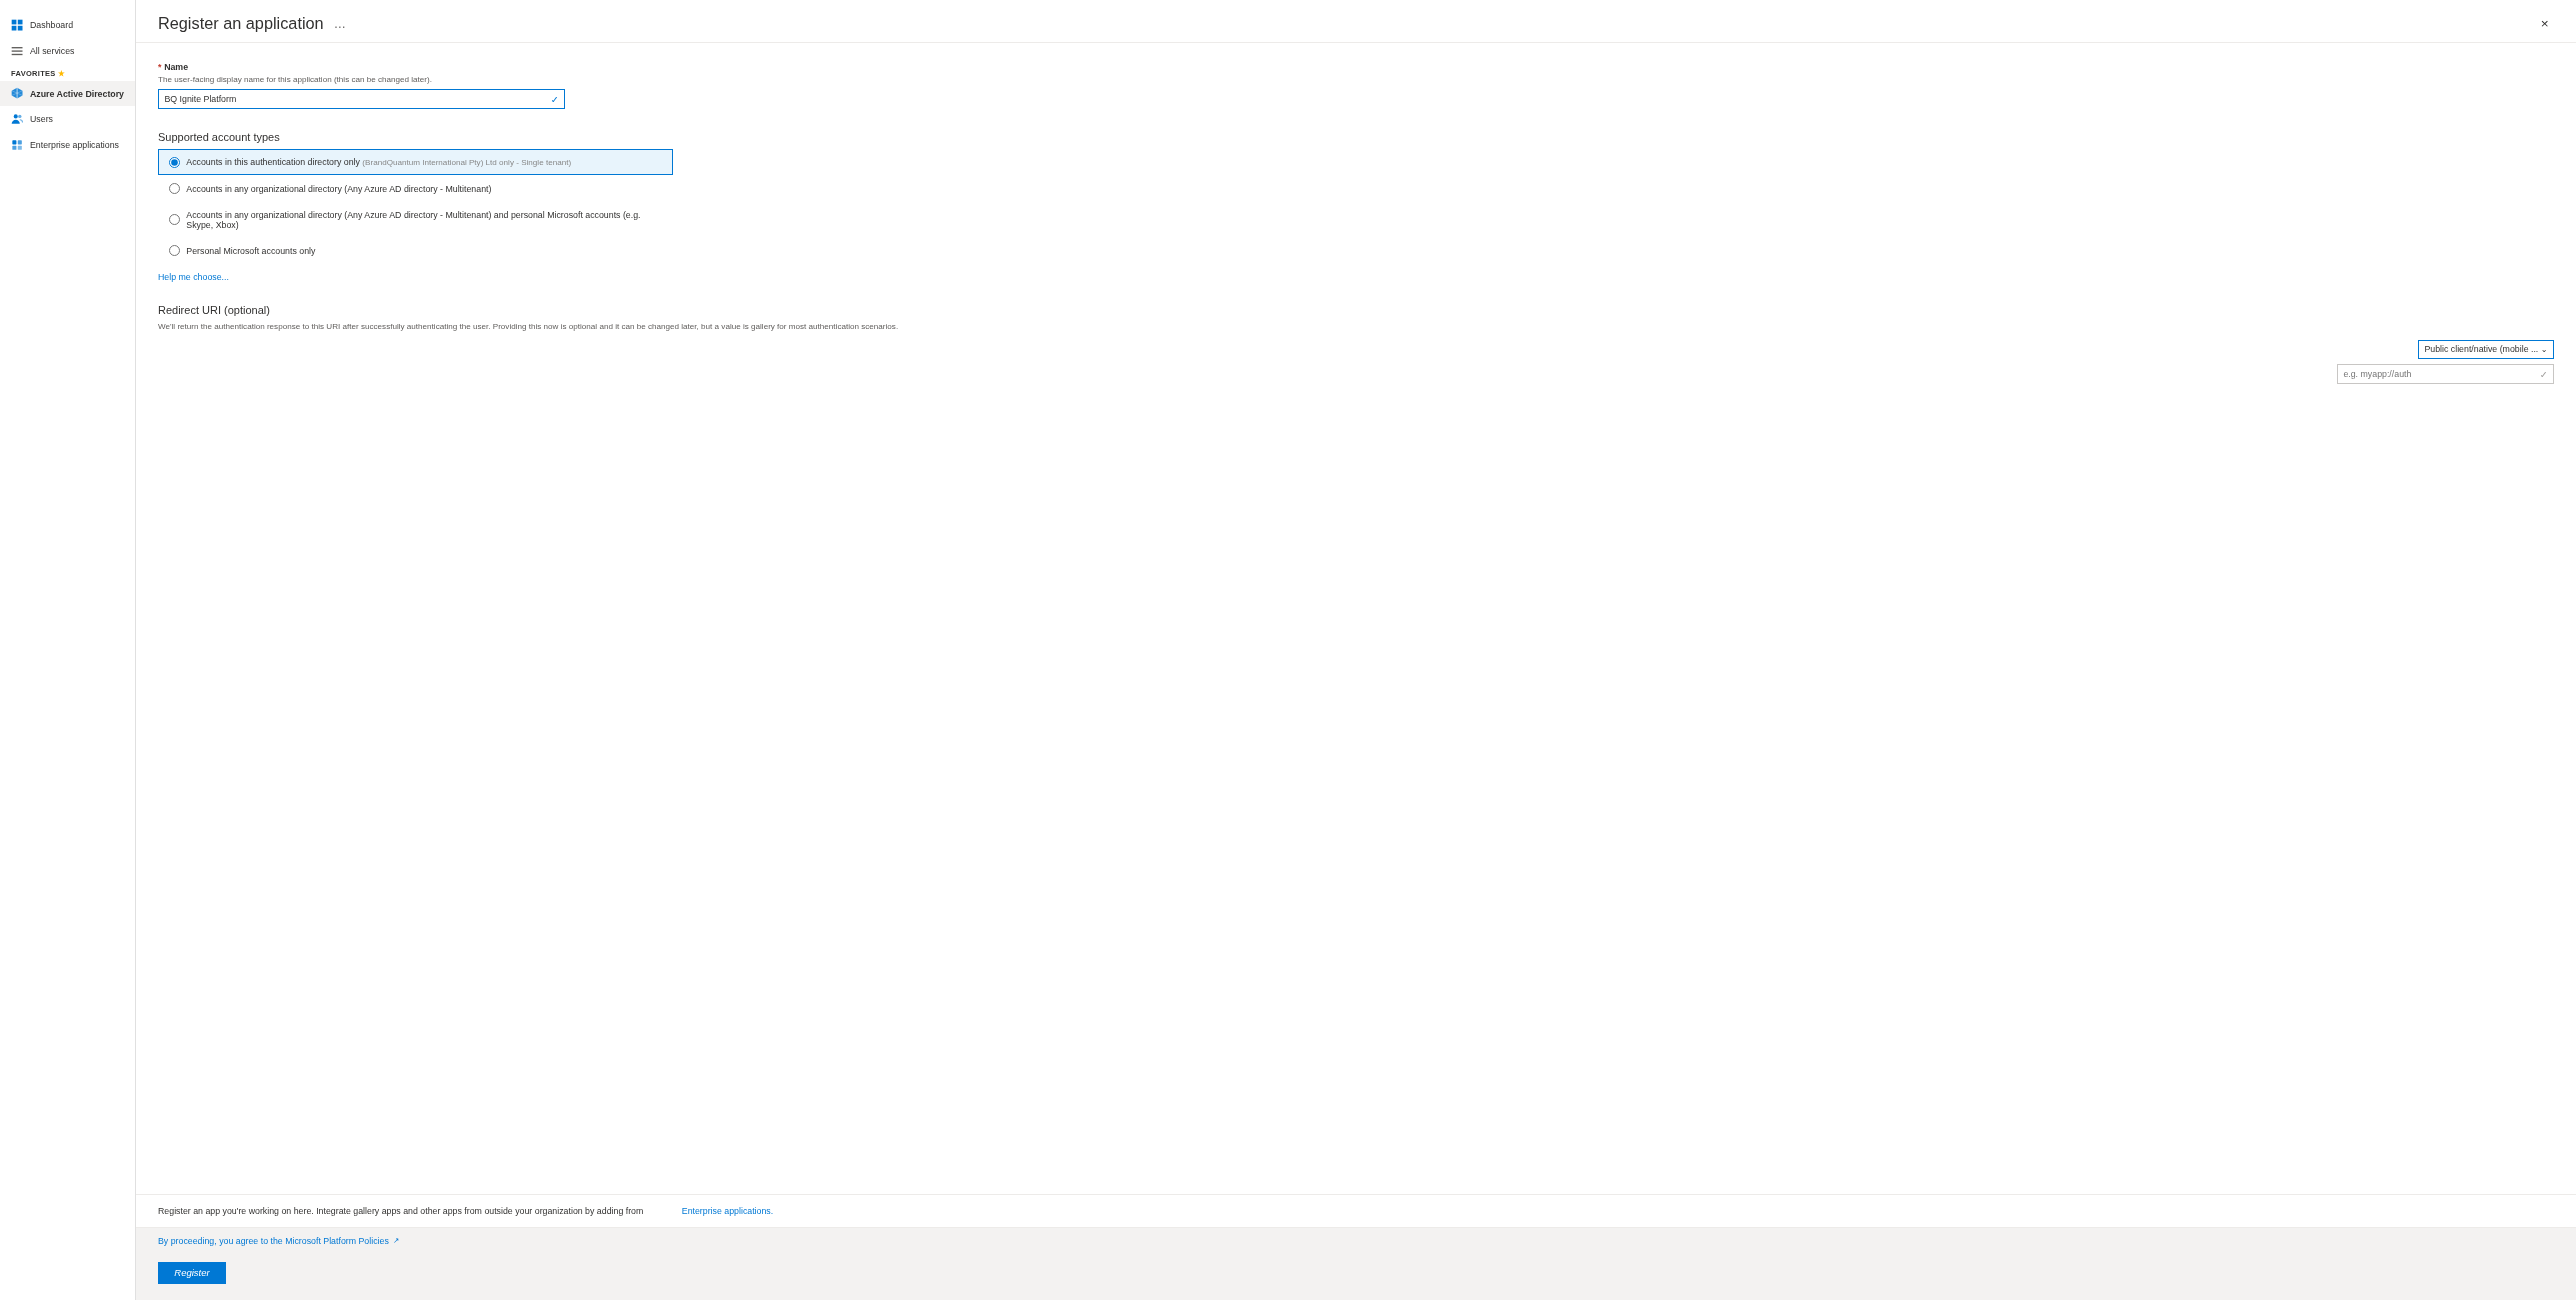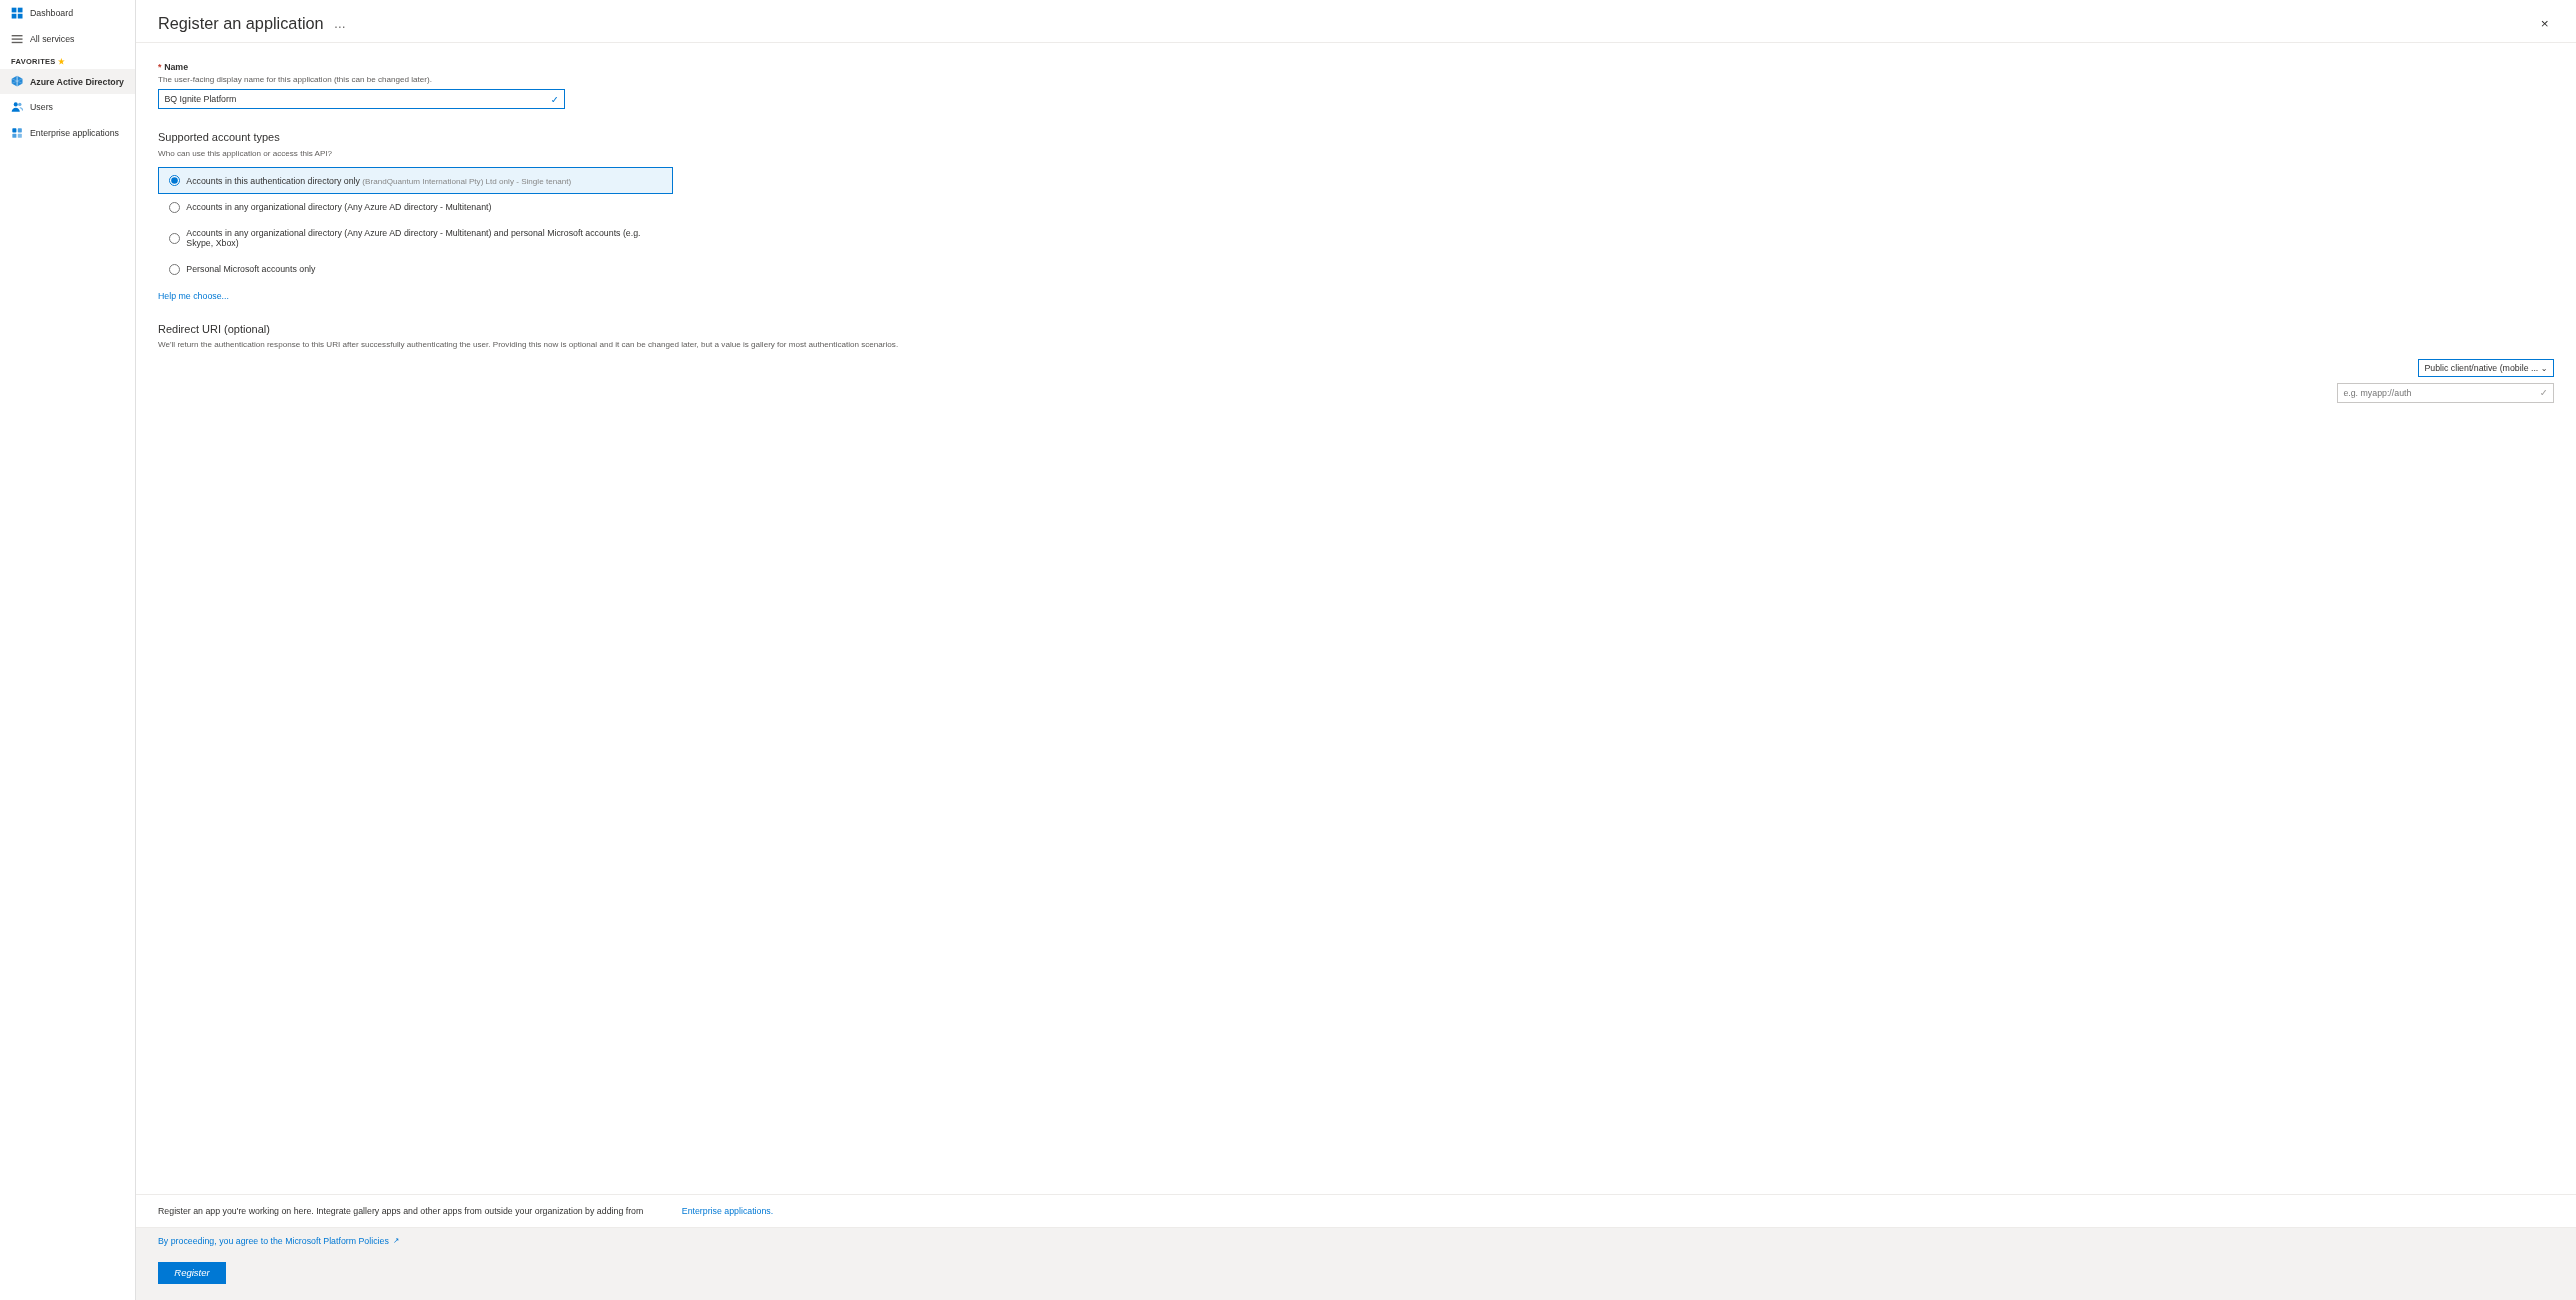--- a/index.html
+++ b/index.html
@@ -6,21 +6,21 @@
     body { font-family: 'Segoe UI', Arial, sans-serif; font-size: 9.5px; background: #f3f2f1; display: flex; height: 100vh; overflow: hidden; }
 
     
     .sidebar {
       width: 136px;
       min-width: 136px;
       background: #fff;
       border-right: 0.7px solid #e0e0e0;
       display: flex;
       flex-direction: column;
-      padding-top: 0;
+      padding-top: 12px;
     }
     .sidebar-item {
       display: flex;
       align-items: center;
       padding: 6.8px 11px;
       cursor: pointer;
       color: #323130;
       font-size: 8.8px;
       gap: 6.8px;
     }
@@ -374,21 +374,20 @@
       </div>
       <div class="field-desc">The user-facing display name for this application (this can be changed later).</div>
       <div class="text-input-wrapper">
         <input class="text-input" type="text" value="BQ Ignite Platform" style="">
         <span class="input-check">✓</span>
       </div>
     </div>
 
     <div class="form-section">
       <div class="section-heading">Supported account types</div>
-      <div class="section-subtext">Who can use this application or access this API?</div>
 
       <div class="radio-group">
 
         <div class="radio-option selected">
           <input type="radio" name="account-type" checked="" style="">
           <span class="radio-label">
             <span>Accounts in this authentication directory only</span>
             <span class="radio-hint"> (BrandQuantum International Pty) Ltd only - Single tenant)</span>
           </span>
         </div>

